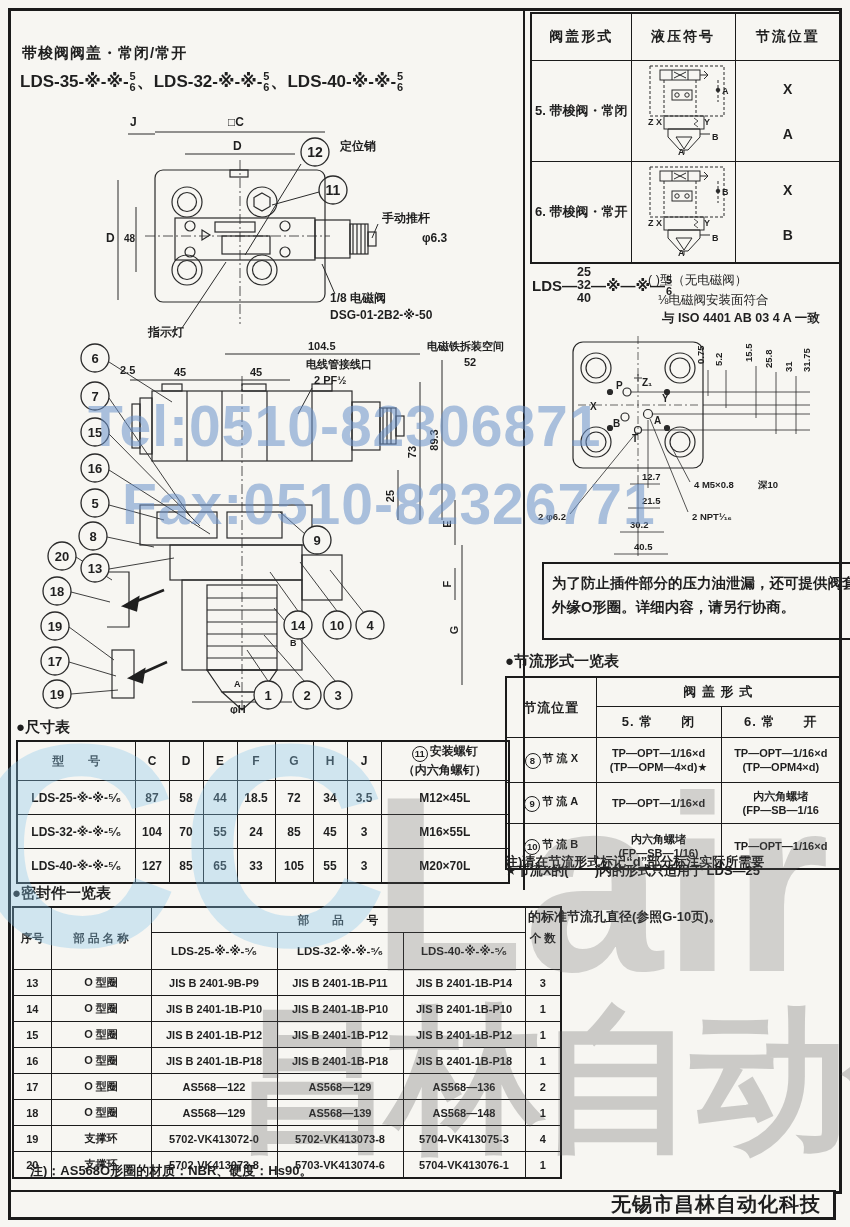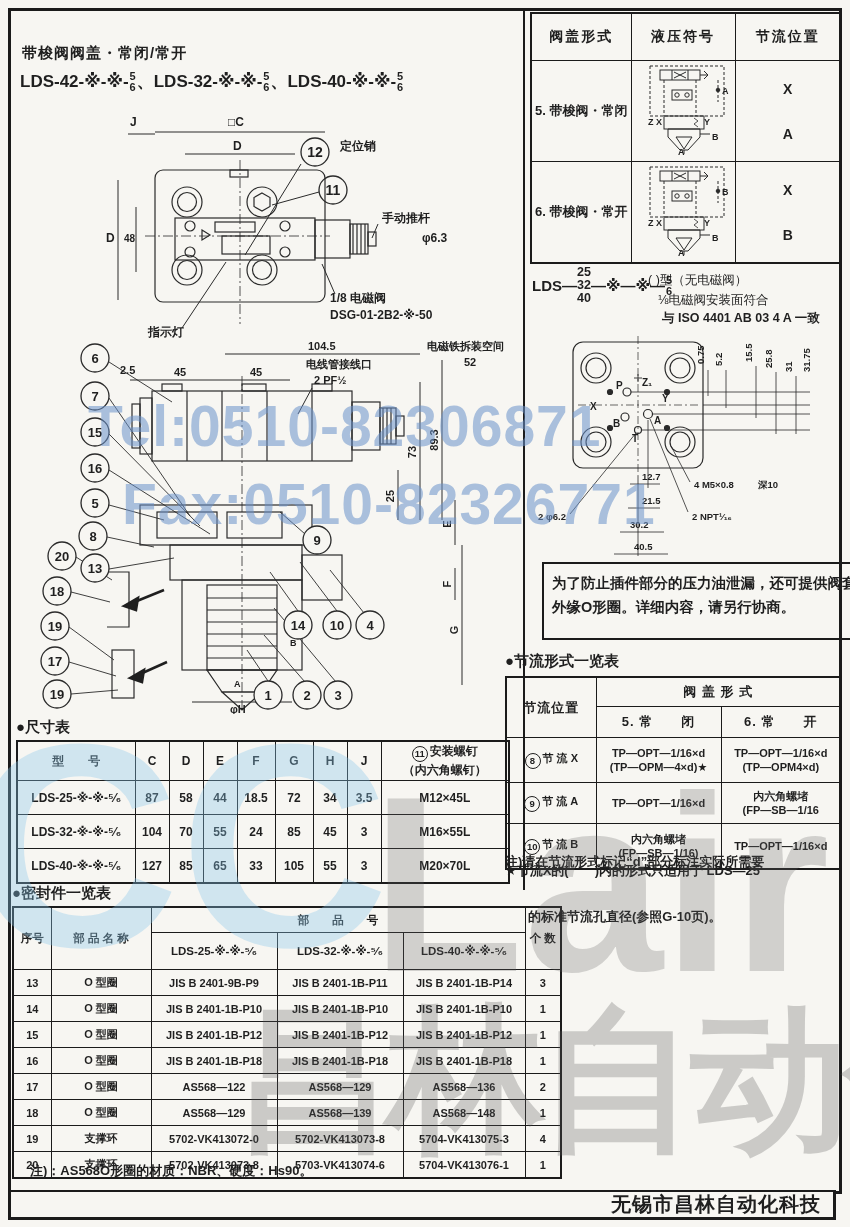--- a/index.html
+++ b/index.html
@@ -47,21 +47,21 @@
 </style>
 </head>
 <body>
 
 <div class="page">
   <div class="frame"></div>
   <div class="vdiv"></div>
 
   <div class="abs t2 z1" style="left:22px;top:44px;">带梭阀阀盖・常闭/常开</div>
   <div class="abs models z1" style="left:20px;top:70px;">
-    <span>LDS-42-※-※-</span>
+    <span>LDS-35-※-※-</span>
     <span class="frac">
         <span>5</span>
         <span>6</span>
       </span>
     <span>、</span>
     <span>LDS-32-※-※-</span>
     <span class="frac">
         <span>5</span>
         <span>6</span>
       </span>

